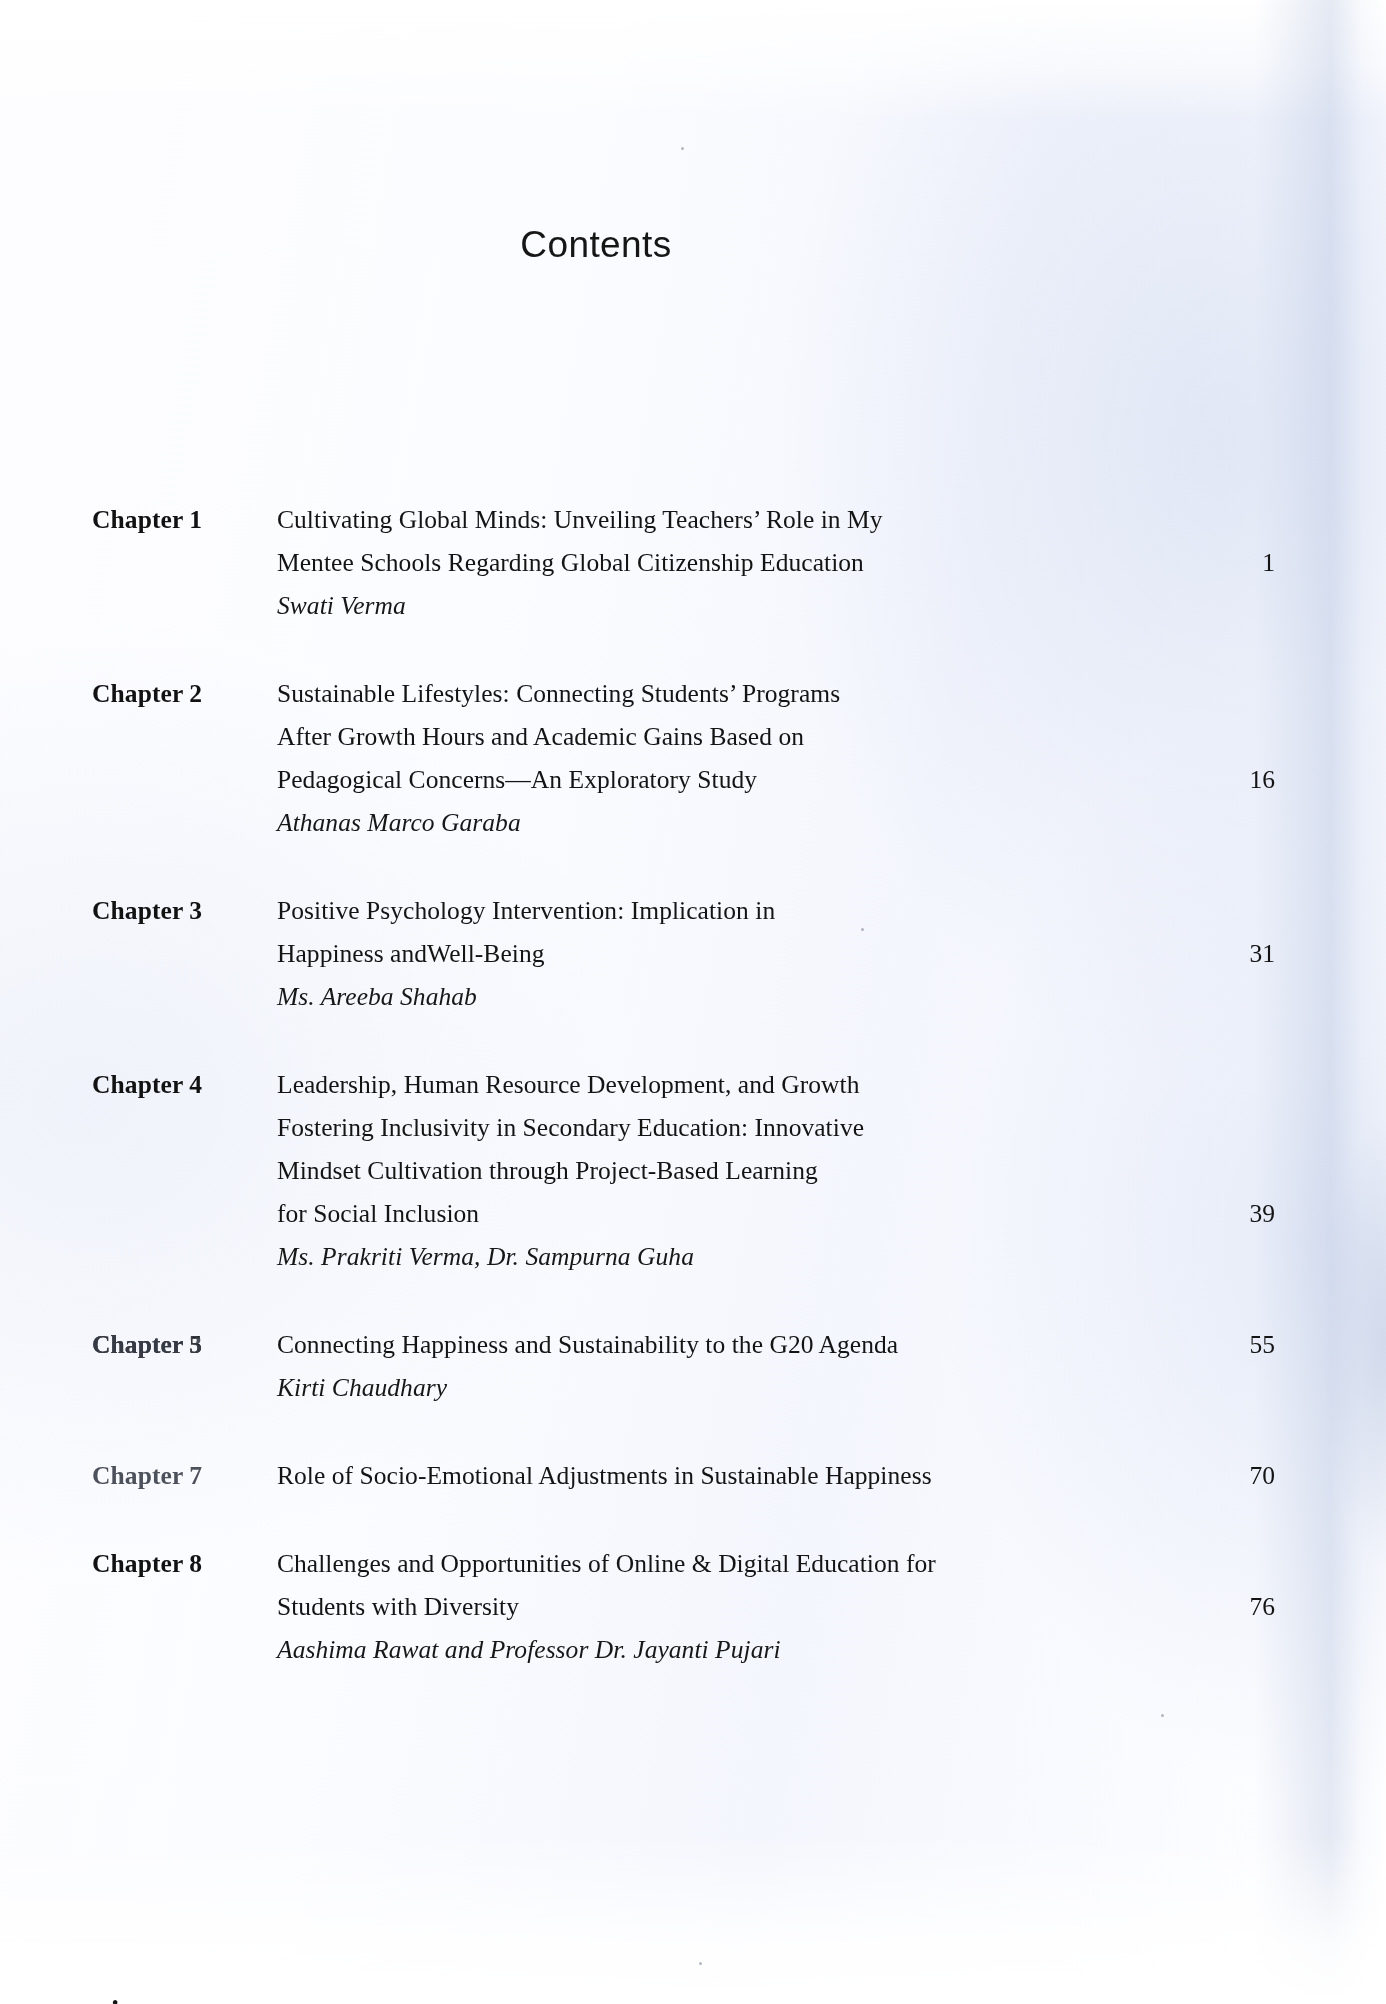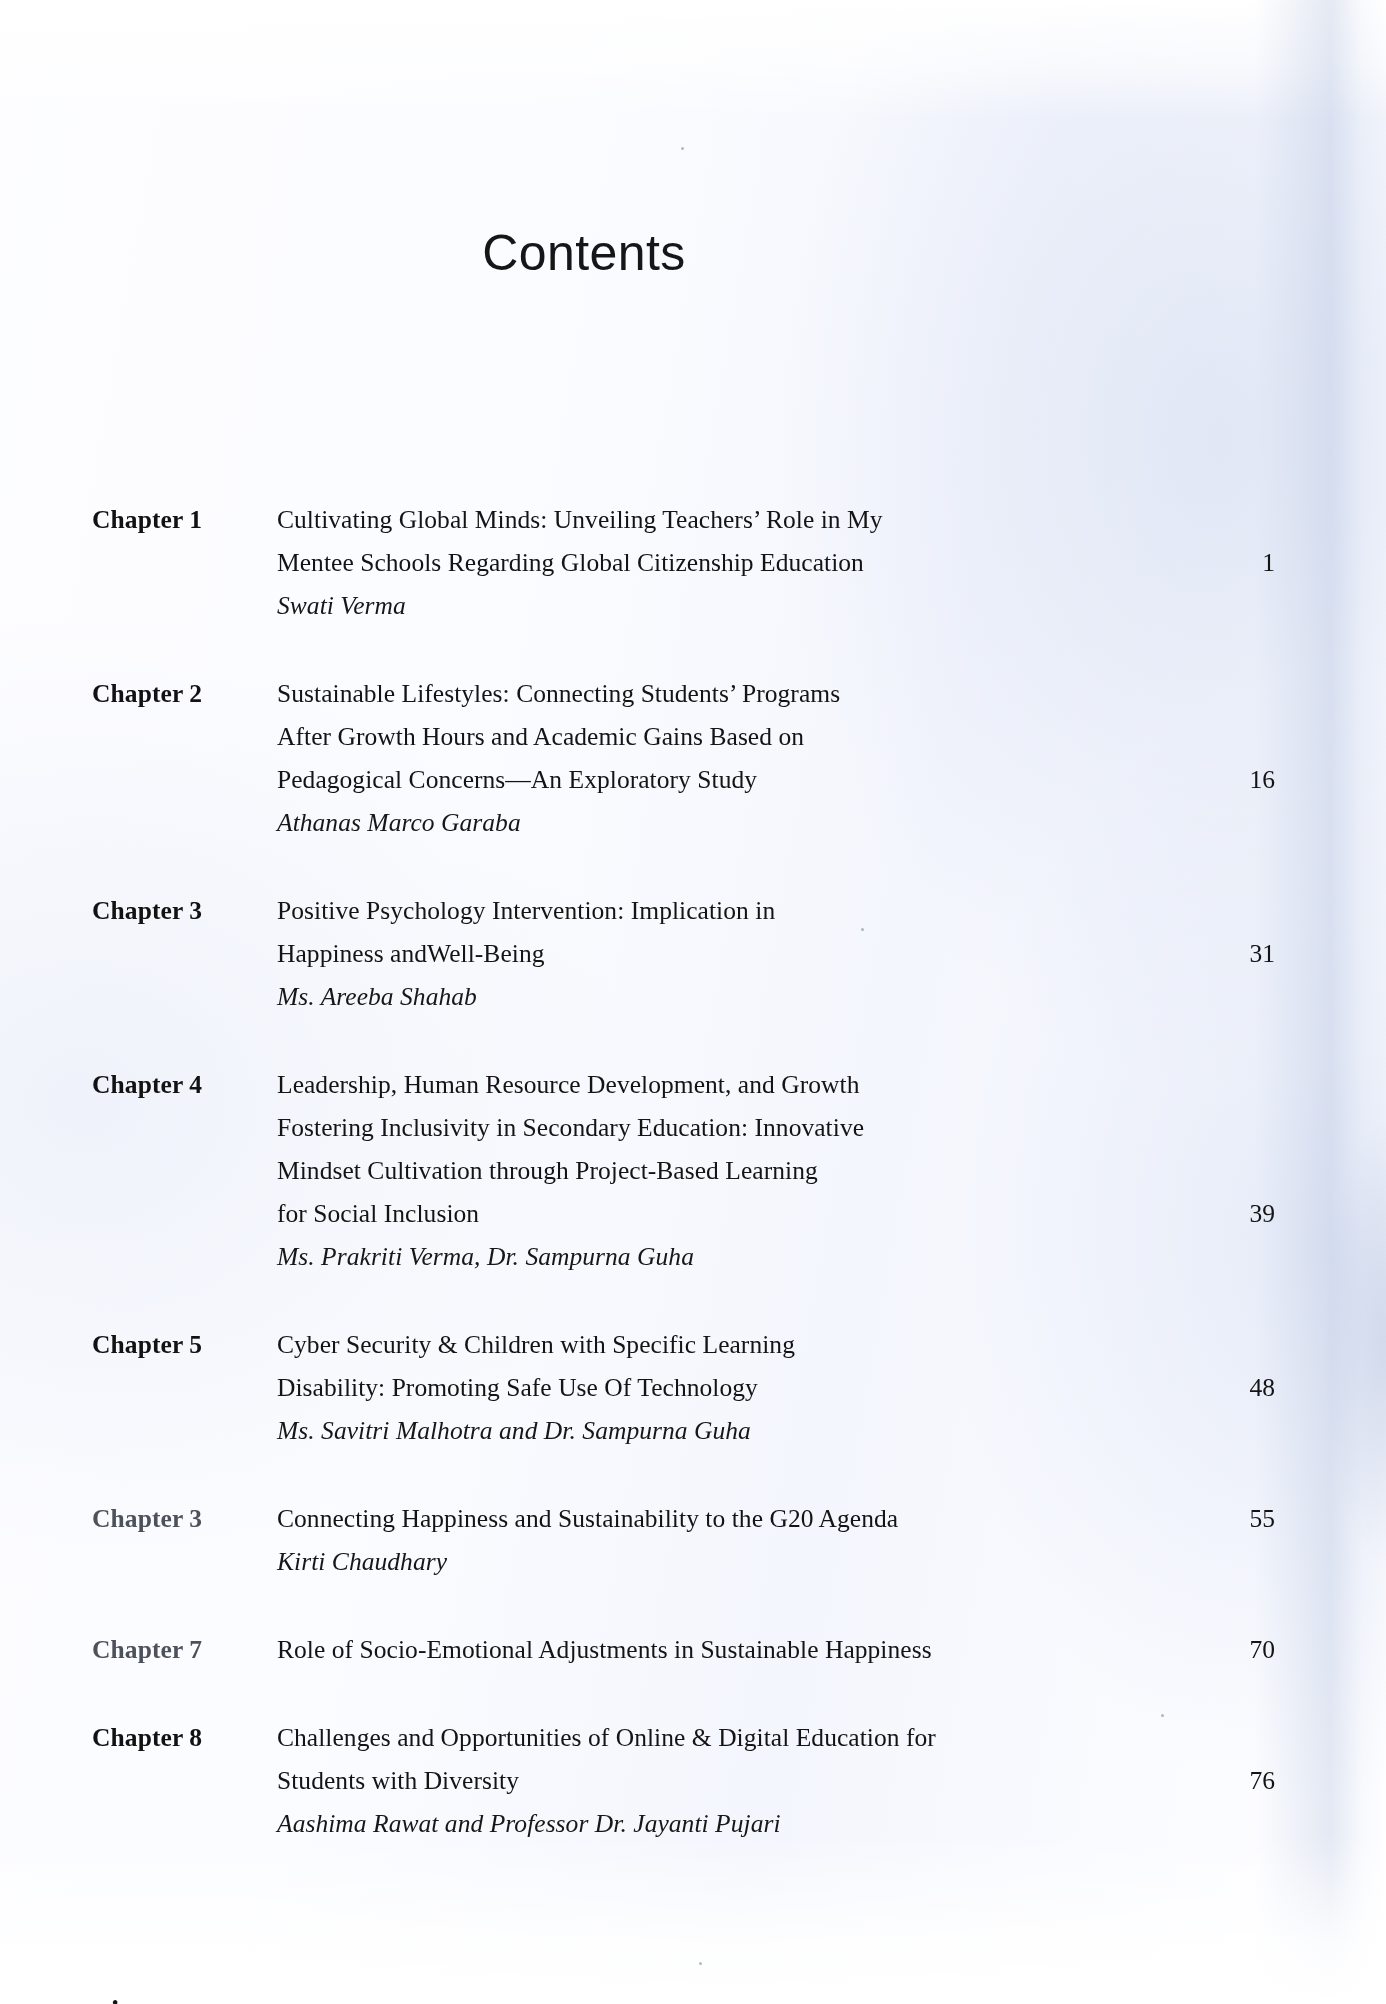--- a/index.html
+++ b/index.html
@@ -67,25 +67,25 @@
     width: 100%;
     height: 120px;
     background: linear-gradient(180deg, #ffffff 0%, rgba(255,255,255,0.6) 55%, rgba(255,255,255,0.0) 100%);
     pointer-events: none;
   }
 
   
   .contents-title {
     position: absolute;
     top: 224px;
-    left: 0;
+    left: 12px;
     width: 1168px;
     text-align: center;
     font-family: "Liberation Sans", sans-serif;
-    font-size: 50px;
+    font-size: 37px;
     font-weight: 400;
     letter-spacing: 0.4px;
     color: #161616;
   }
 
   
   .toc {
     position: absolute;
     top: 498px;
     left: 0;
@@ -211,25 +211,20 @@
         <div class="entry-body">
           <div class="line">Leadership, Human Resource Development, and Growth</div>
           <div class="line">Fostering Inclusivity in Secondary Education: Innovative</div>
           <div class="line">Mindset Cultivation through Project-Based Learning</div>
           <div class="line"><span class="pagenum">39</span>for Social Inclusion</div>
           <div class="line author">Ms. Prakriti Verma, Dr. Sampurna Guha</div>
         </div>
       </div>
       <div class="entry">
         <div class="chapter-label">Chapter 5</div>
-        <div class="entry-body">
-          <div class="line">Cyber Security &amp; Children with Specific Learning</div>
-          <div class="line"><span class="pagenum">48</span>Disability: Promoting Safe Use Of Technology</div>
-          <div class="line author">Ms. Savitri Malhotra and Dr. Sampurna Guha</div>
-        </div>
       </div>
       <div class="entry">
         <div class="chapter-label faint">Chapter 3</div>
         <div class="entry-body">
           <div class="line"><span class="pagenum">55</span>Connecting Happiness and Sustainability to the G20 Agenda</div>
           <div class="line author">Kirti Chaudhary</div>
         </div>
       </div>
       <div class="entry">
         <div class="chapter-label faint">Chapter 7</div>

